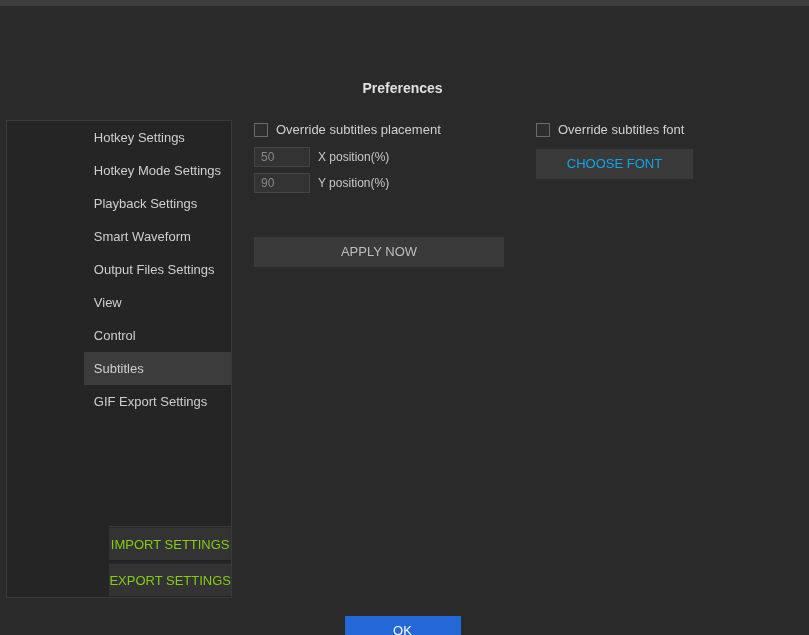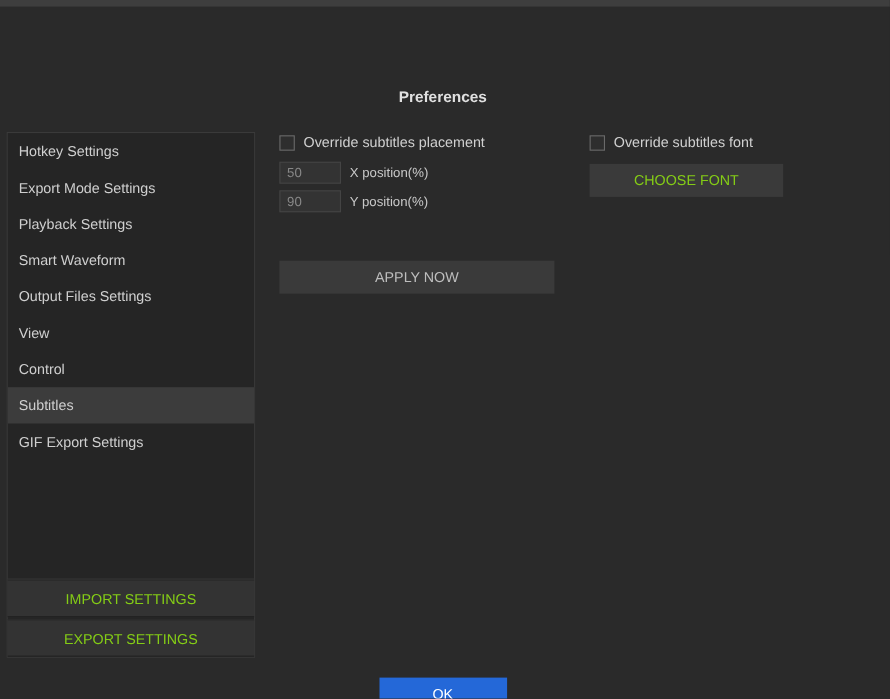--- a/index.html
+++ b/index.html
@@ -32,20 +32,21 @@
       gap: 22px;
       padding: 0 2px;
     }
     .sidebar {
       width: 226px;
       border: 1px solid #3a3a3a;
       background: #252525;
       display: flex;
       flex-direction: column;
       height: 478px;
+      align-items: flex-end;
     }
     .nav {
       flex: 1;
       overflow: auto;
     }
     .nav-item {
       padding: 9px 10px;
       color: #cfcfcf;
       cursor: pointer;
       font-size: 13px;
@@ -122,24 +123,24 @@
       background: #3a3a3a;
       color: #bdbdbd;
       cursor: pointer;
       font-size: 13px;
     }
     .apply-btn {
       width: 250px;
       margin-top: 38px;
     }
     .choose-font {
-      width: 176px;
+      width: 157px;
       height: 30px;
       line-height: 30px;
-      color: #84cc16;
+      color: #0ea5e9;
       margin-top: 2px;
     }
     .footer {
       text-align: center;
       padding-top: 18px;
     }
     .ok-btn {
       display: inline-block;
       width: 116px;
       height: 30px;
@@ -157,21 +158,21 @@
 <div class="topbar"></div>
 
 <div class="dialog">
   <div class="title">Preferences</div>
 
   <div class="content">
 
     <div class="sidebar">
       <div class="nav">
         <div class="nav-item">Hotkey Settings</div>
-        <div class="nav-item">Export Mode Settings</div>
+        <div class="nav-item">Hotkey Mode Settings</div>
         <div class="nav-item">Playback Settings</div>
         <div class="nav-item">Smart Waveform</div>
         <div class="nav-item">Output Files Settings</div>
         <div class="nav-item">View</div>
         <div class="nav-item">Control</div>
         <div class="nav-item selected">Subtitles</div>
         <div class="nav-item">GIF Export Settings</div>
       </div>
       <div class="sidebar-buttons">
         <div class="sidebar-btn">IMPORT SETTINGS</div>

